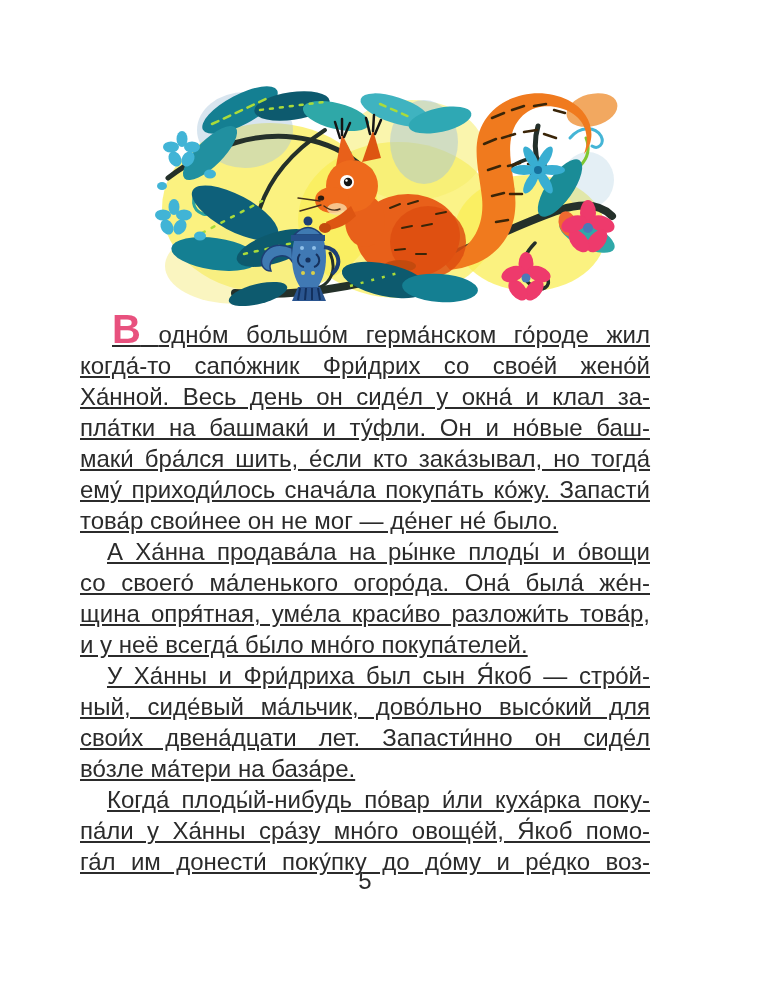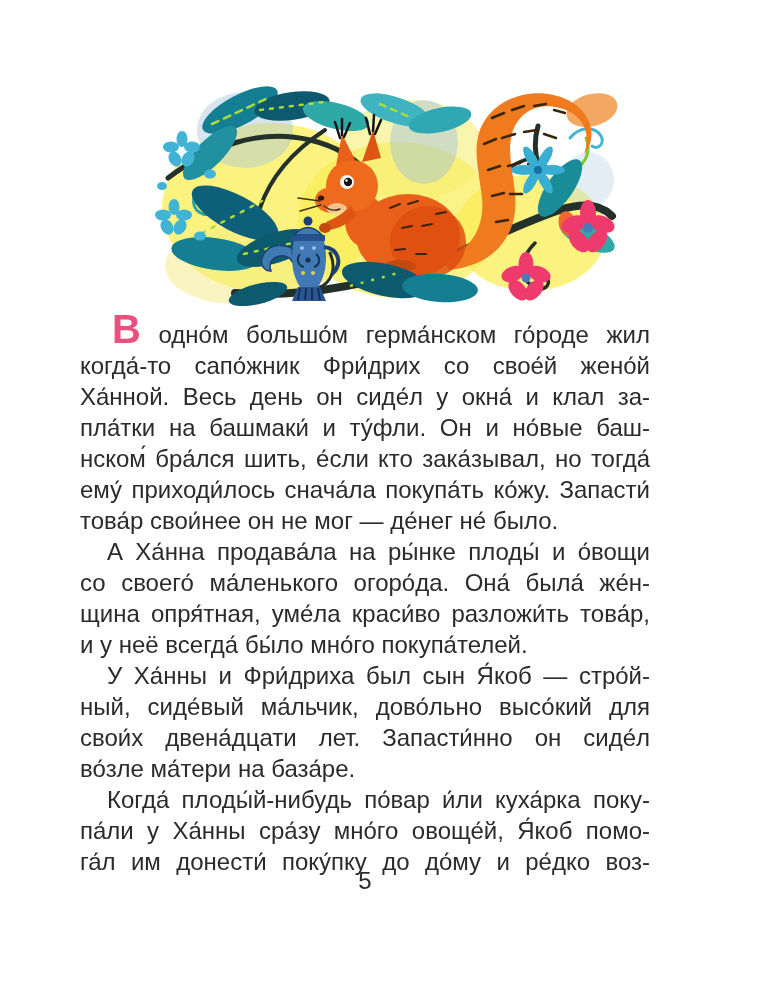--- a/index.html
+++ b/index.html
@@ -24,20 +24,21 @@
     position: absolute;
     left: 80px; top: 319px;
     width: 570px;
   }
   .line {
     font-size: 24px;
     line-height: 31px;
     text-align: justify;
     text-align-last: justify;
     white-space: normal;
+    text-decoration: underline;
   }
   .line.ll {            
     text-align-last: left;
   }
   .line.ind  { padding-left: 27px; }   
   .line.ind1 { padding-left: 32px; }   
   .dropcap {
     color: #e8517e;
     font-size: 40px;
     font-weight: bold;
@@ -269,21 +270,21 @@
     </svg>
   </div>
 
   <div class="text-block">
 
     <div class="para">
       <div class="line jl ind1"><span class="dropcap">В</span> <span>одно́м большо́м герма́нском го́роде жил</span></div>
       <div class="line jl">когда́-то сапо́жник Фри́дрих со свое́й жено́й</div>
       <div class="line jl">Ха́нной. Весь день он сиде́л у окна́ и клал за-</div>
       <div class="line jl">пла́тки на башмаки́ и ту́фли. Он и но́вые баш-</div>
-      <div class="line jl">нском́ бра́лся шить, е́сли кто зака́зывал, но тогда́</div>
+      <div class="line jl">маки́ бра́лся шить, е́сли кто зака́зывал, но тогда́</div>
       <div class="line jl">ему́ приходи́лось снача́ла покупа́ть ко́жу. Запасти́</div>
       <div class="line ll">това́р свои́нее он не мог — де́нег не́ было.</div>
     </div>
 
     <div class="para">
       <div class="line jl ind">А Ха́нна продава́ла на ры́нке плоды́ и о́вощи</div>
       <div class="line jl">со своего́ ма́ленького огоро́да. Она́ была́ же́н-</div>
       <div class="line jl">щина опря́тная, уме́ла краси́во разложи́ть това́р,</div>
       <div class="line ll">и у неё всегда́ бы́ло мно́го покупа́телей.</div>
     </div>

